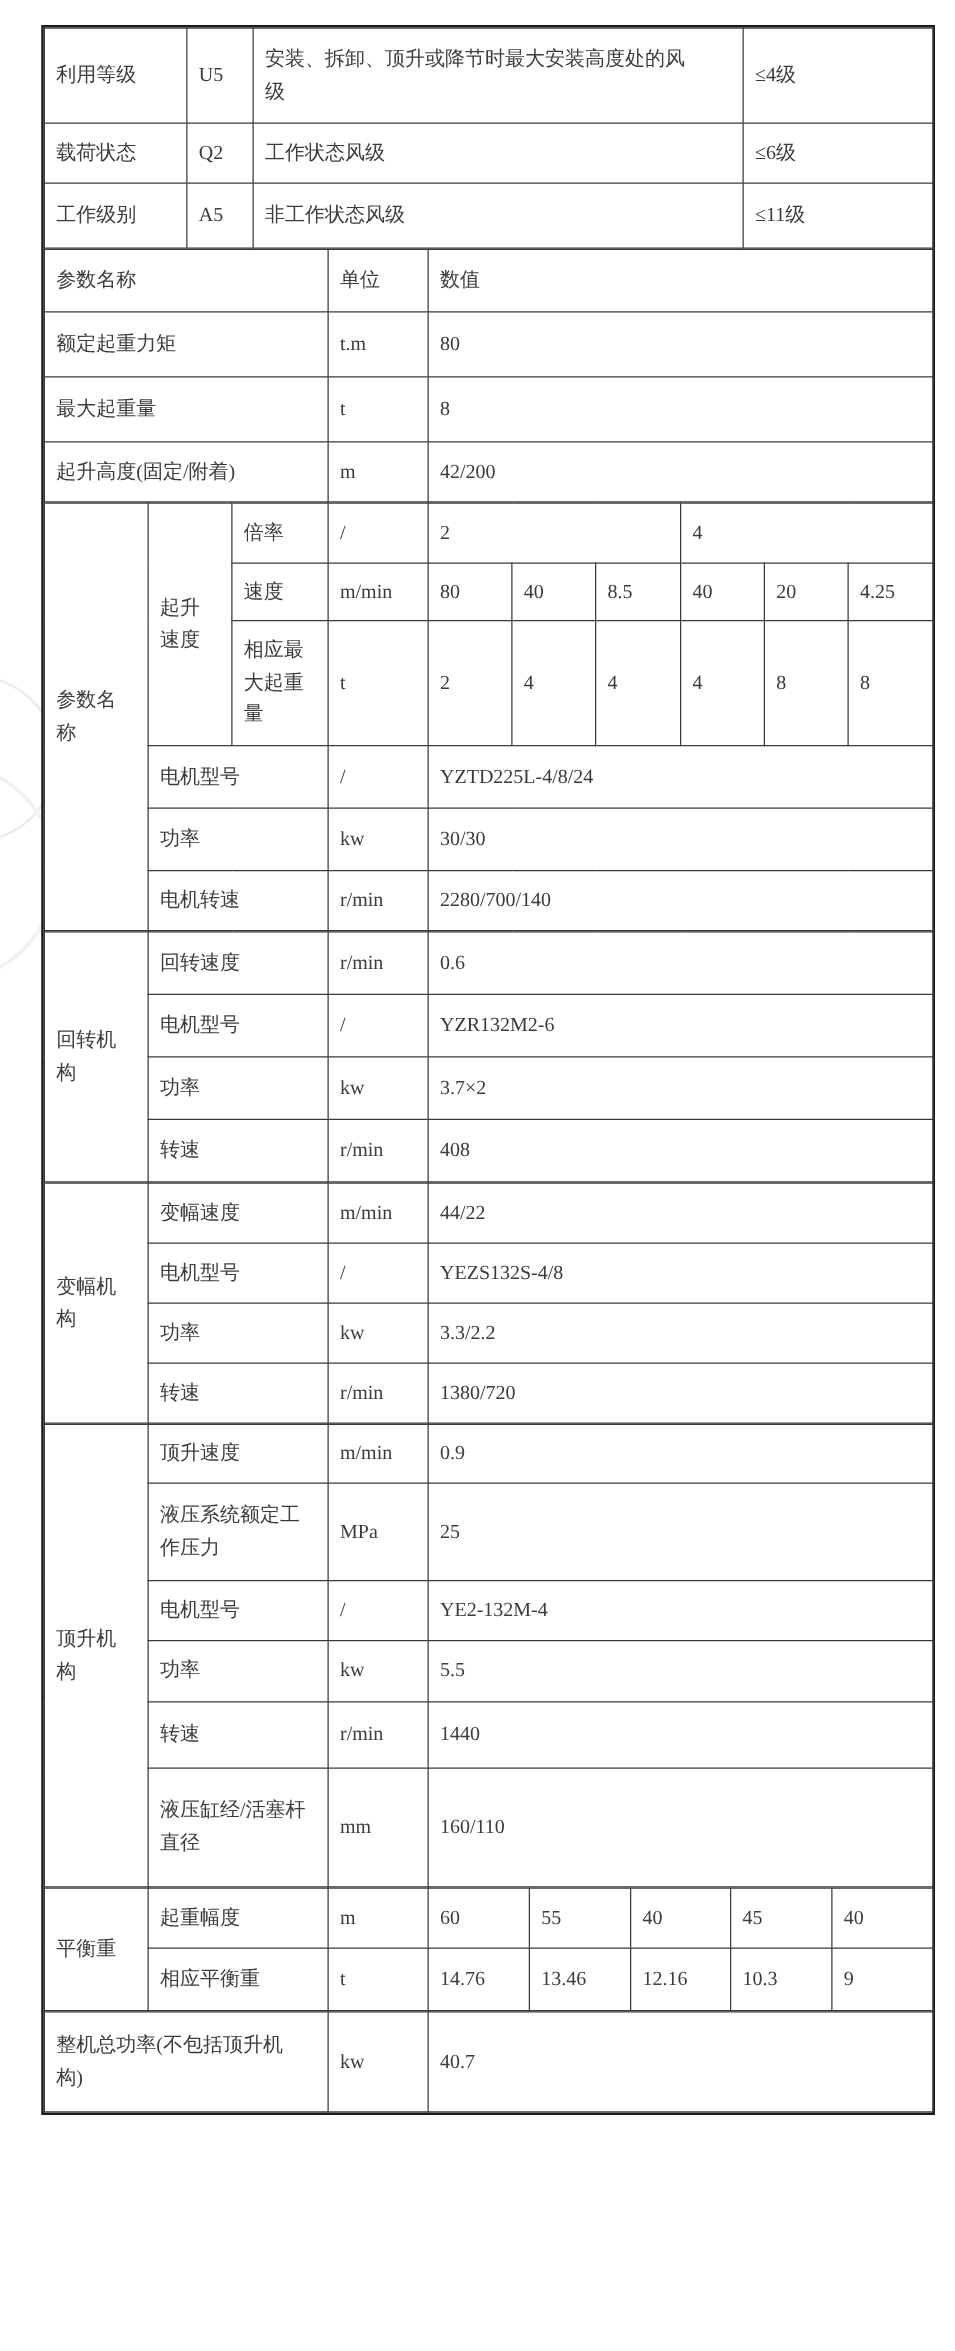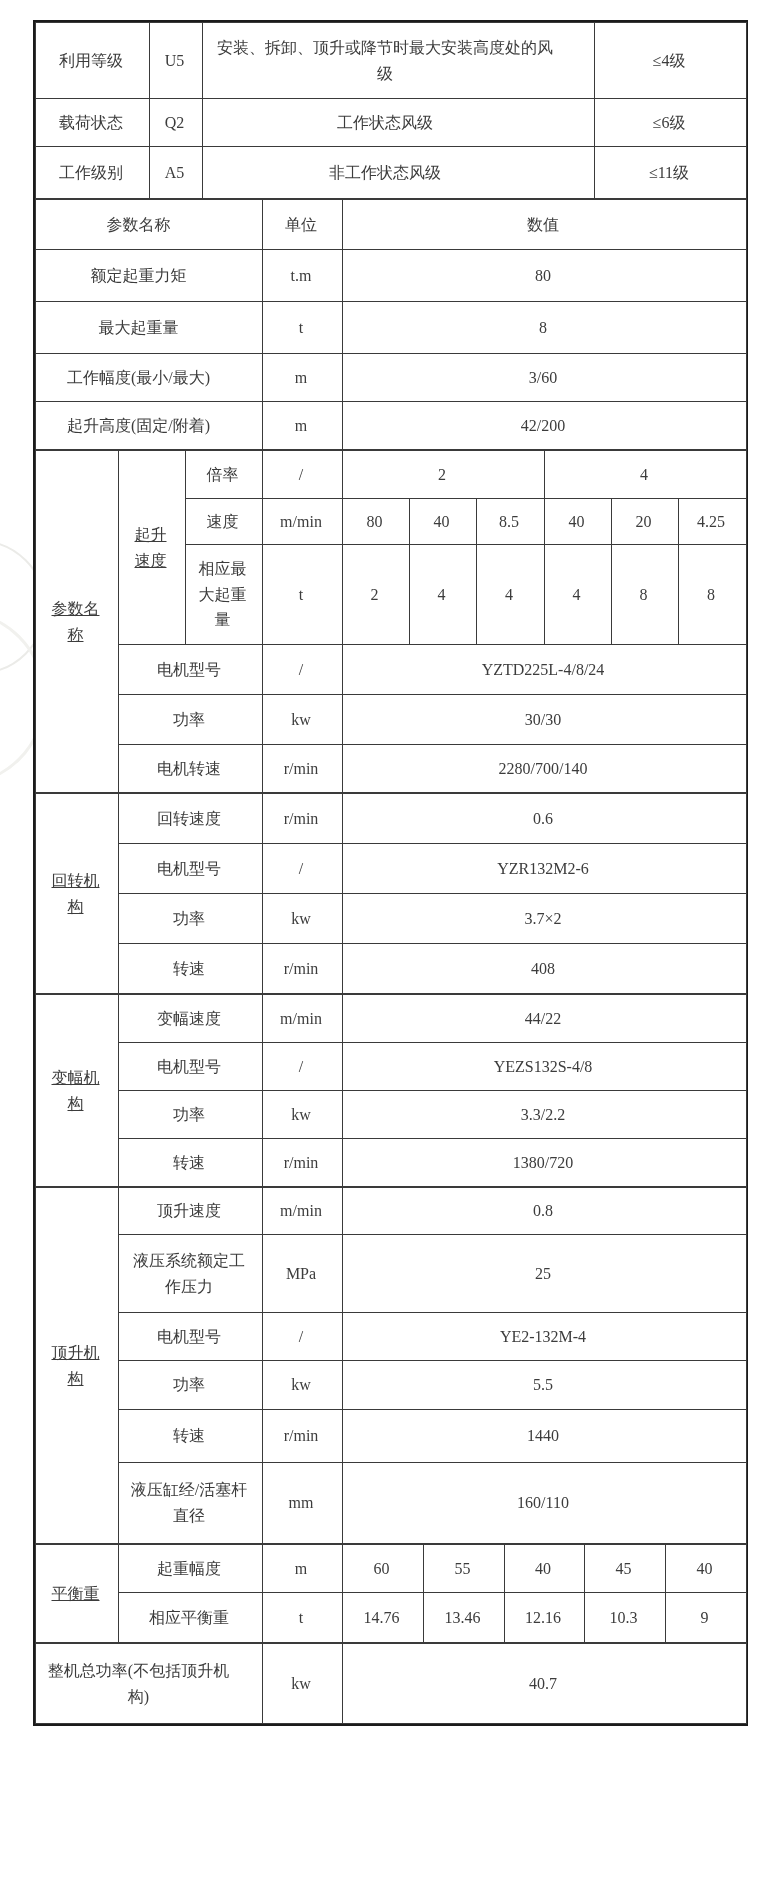--- a/index.html
+++ b/index.html
@@ -1,41 +1,41 @@
 <!DOCTYPE html>
 <html><head>
 <meta charset="utf-8">
 <style>
   html,body{margin:0;padding:0;background:#ffffff;}
   body{
     width:764px;height:1881px;position:relative;overflow:hidden;
     font-family:"Liberation Serif","DejaVu Serif",serif;
     color:#3c3c3c;font-size:16px;
   }
-  .page{position:absolute;inset:0;text-align:center;}
+  .page{position:absolute;inset:0;}
   
   .wm{position:absolute;border-radius:50%;pointer-events:none;}
   .wm1{left:-88px;top:540px;width:130px;height:130px;border:2px solid #ebebe8;}
   .wm2{left:-130px;top:610px;width:170px;height:170px;border:3px solid #f1f1ee;}
   .tbl-wrap{
     position:absolute;left:33px;top:20px;width:711px;
     border:2px solid #1b1b1b;background:#ffffff;
   }
   table{border-collapse:collapse;table-layout:fixed;width:711px;}
   td{
     border:1px solid #3a3a3a;
     vertical-align:middle;
     padding:6px 12px 6px 9px;
     line-height:1.6;
     word-break:break-word;
     overflow:hidden;
   }
   .desc{padding-right:36px;}
   .pn{padding-right:30px;}
-  .sec{padding-right:12px;text-decoration:underline;}
+  .sec{padding-right:12px;}
 </style>
 </head>
 <body>
 
 <div class="page">
   <div class="wm wm1"></div>
   <div class="wm wm2"></div>
 
   <div class="tbl-wrap">
 
@@ -82,25 +82,20 @@
       </tr>
       <tr style="height:52px">
         <td class="pn">额定起重力矩</td>
         <td>t.m</td>
         <td>80</td>
       </tr>
       <tr style="height:52px">
         <td class="pn">最大起重量</td>
         <td>t</td>
         <td>8</td>
-      </tr>
-      <tr style="height:48px">
-        <td class="pn">工作幅度(最小/最大)</td>
-        <td>m</td>
-        <td>3/60</td>
       </tr>
       <tr style="height:48px">
         <td class="pn">起升高度(固定/附着)</td>
         <td>m</td>
         <td>42/200</td>
       </tr>
     </tbody>
       </table>
 
     <table>
@@ -232,21 +227,21 @@
           <col style="width:83px">
           <col style="width:144px">
           <col style="width:80px">
           <col style="width:404px">
         </colgroup>
       <tbody>
           <tr style="height:47px">
         <td class="sec" rowspan="6">顶升机构</td>
         <td>顶升速度</td>
         <td>m/min</td>
-        <td>0.8</td>
+        <td>0.9</td>
       </tr>
       <tr style="height:78px">
         <td>液压系统额定工作压力</td>
         <td>MPa</td>
         <td>25</td>
       </tr>
       <tr style="height:48px">
         <td>电机型号</td>
         <td>/</td>
         <td>YE2-132M-4</td>
@@ -254,21 +249,21 @@
       <tr style="height:49px">
         <td>功率</td>
         <td>kw</td>
         <td>5.5</td>
       </tr>
       <tr style="height:53px">
         <td>转速</td>
         <td>r/min</td>
         <td>1440</td>
       </tr>
-      <tr style="height:81px">
+      <tr style="height:95px">
         <td>液压缸经/活塞杆直径</td>
         <td>mm</td>
         <td>160/110</td>
       </tr>
     </tbody>
       </table>
 
     <table>
       <colgroup>
         <col style="width:83px">

